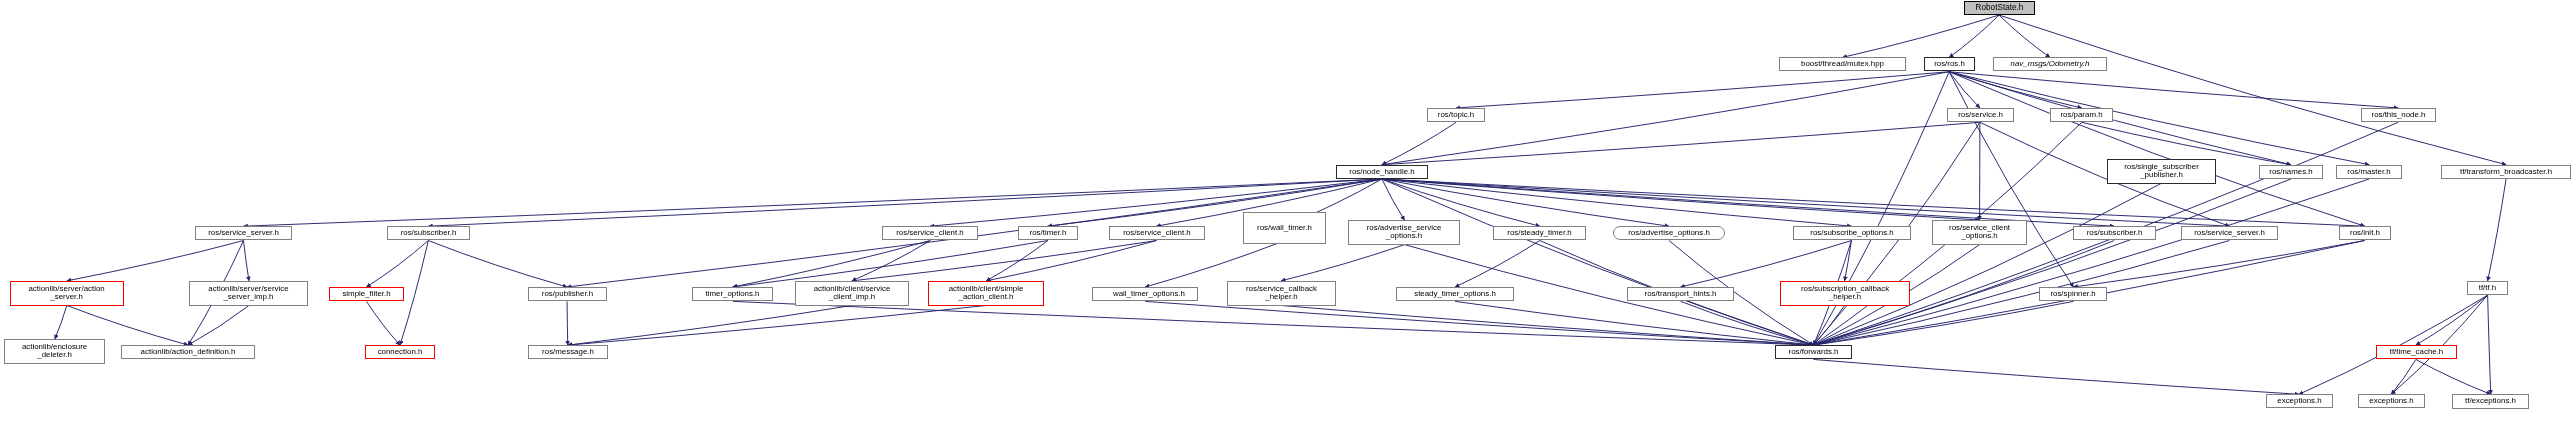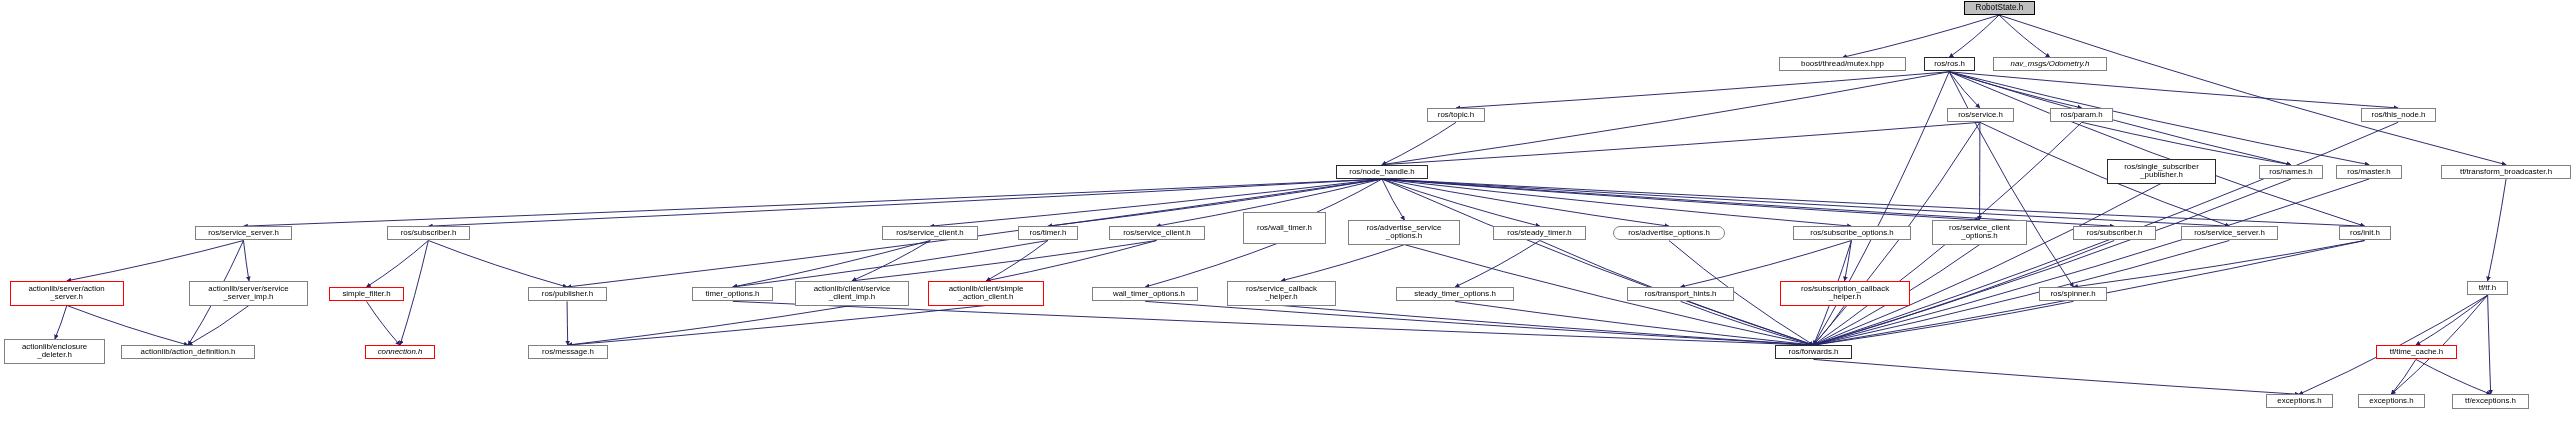--- a/index.html
+++ b/index.html
@@ -186,21 +186,21 @@
 _helper.h</div>
       <div class="node " style="left: 1396px; top: 287px; width: 118px; height: 14.4px;">steady_timer_options.h</div>
       <div class="node " style="left: 1627px; top: 287px; width: 107px; height: 14.4px;">ros/transport_hints.h</div>
       <div class="node red" style="left: 1780px; top: 281px; width: 130px; height: 24.6px;">ros/subscription_callback
 _helper.h</div>
       <div class="node " style="left: 2039px; top: 287px; width: 68px; height: 14.4px;">ros/spinner.h</div>
       <div class="node " style="left: 2467px; top: 281px; width: 41px; height: 14.4px;">tf/tf.h</div>
       <div class="node " style="left: 4.1px; top: 339px; width: 101px; height: 24.6px;">actionlib/enclosure
 _deleter.h</div>
       <div class="node " style="left: 121px; top: 345px; width: 134px; height: 14.4px;">actionlib/action_definition.h</div>
-      <div class="node red" style="left: 365px; top: 345px; width: 70px; height: 14.4px; font-style: italic;">connection.h</div>
+      <div class="node red" style="left: 365px; top: 345px; width: 70px; height: 14.4px;">connection.h</div>
       <div class="node " style="left: 528px; top: 345px; width: 80px; height: 14.4px;">ros/message.h</div>
       <div class="node strong" style="left: 1775px; top: 345px; width: 77px; height: 14.4px;">ros/forwards.h</div>
       <div class="node red" style="left: 2376px; top: 345px; width: 81px; height: 14.4px;">tf/time_cache.h</div>
       <div class="node " style="left: 2266px; top: 394px; width: 67px; height: 14.4px;">exceptions.h</div>
       <div class="node " style="left: 2358px; top: 394px; width: 67px; height: 14.4px;">exceptions.h</div>
       <div class="node " style="left: 2452px; top: 394px; width: 77px; height: 15px;">tf/exceptions.h</div>
     </div>
 </div>
 
 

